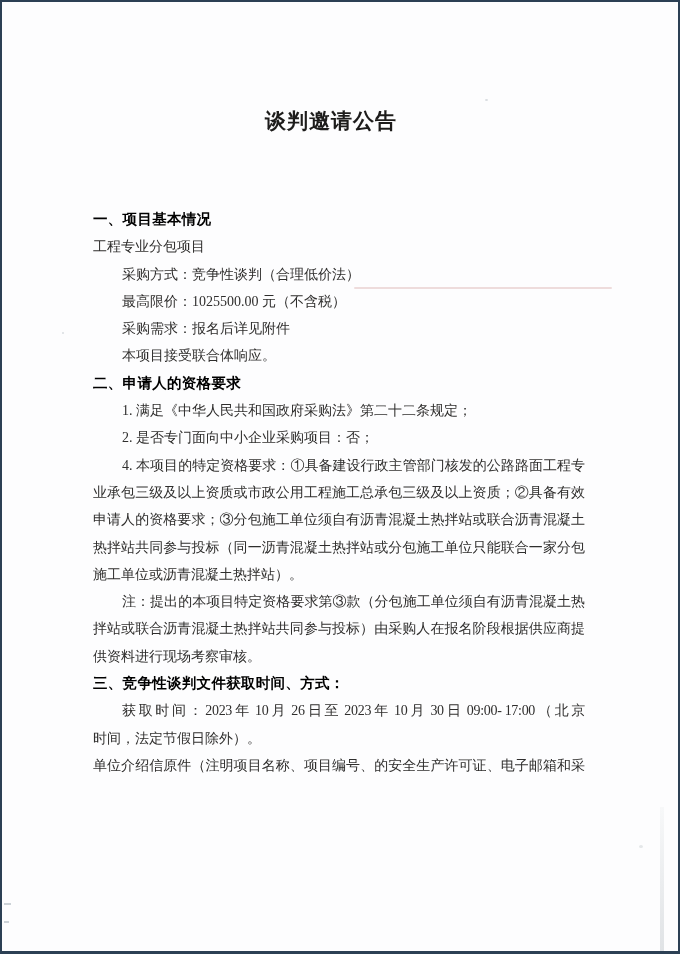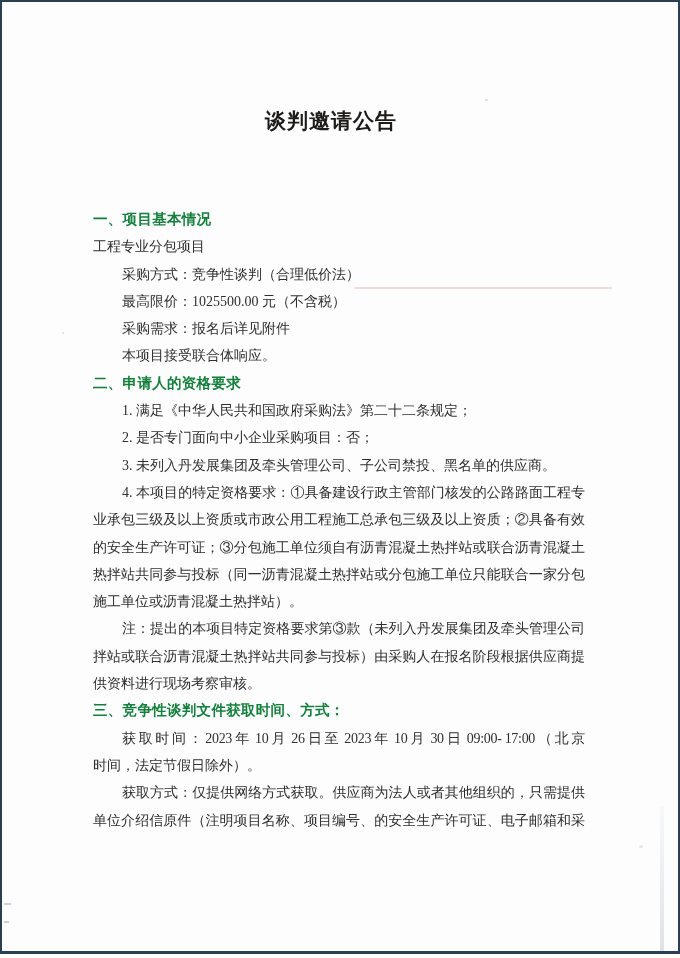--- a/index.html
+++ b/index.html
@@ -46,21 +46,21 @@
     text-align: justify;
     text-align-last: justify;
   }
   .line.tight {
     word-spacing: -3px;
     letter-spacing: -0.3px;
   }
   .line.heading {
     font-family: "Liberation Sans", sans-serif;
     font-weight: bold;
-    color: #15803d;
+    color: #000000;
     font-size: 14.5px;
     letter-spacing: 0.3px;
   }
   
   .artifact-pink {
     position: absolute;
     left: 352px;
     top: 285px;
     width: 258px;
     height: 2px;
@@ -99,33 +99,31 @@
   <div class="doc-body" id="doc-body">
       <div class="line heading">一、项目基本情况</div>
       <div class="line">工程专业分包项目</div>
       <div class="line indent">采购方式：竞争性谈判（合理低价法）</div>
       <div class="line indent">最高限价：1025500.00 元（不含税）</div>
       <div class="line indent">采购需求：报名后详见附件</div>
       <div class="line indent">本项目接受联合体响应。</div>
       <div class="line heading">二、申请人的资格要求</div>
       <div class="line indent">1. 满足《中华人民共和国政府采购法》第二十二条规定；</div>
       <div class="line indent">2. 是否专门面向中小企业采购项目：否；</div>
-      <div class="line indent">3. 未列入丹发展集团及牵头管理公司、子公司禁投、黑名单的供应商。</div>
       <div class="line indent fill">4. 本项目的特定资格要求：①具备建设行政主管部门核发的公路路面工程专</div>
       <div class="line fill">业承包三级及以上资质或市政公用工程施工总承包三级及以上资质；②具备有效</div>
-      <div class="line fill">的安全生产许可证；③分包施工单位须自有沥青混凝土热拌站或联合沥青混凝土</div>
+      <div class="line fill">申请人的资格要求；③分包施工单位须自有沥青混凝土热拌站或联合沥青混凝土</div>
       <div class="line fill">热拌站共同参与投标（同一沥青混凝土热拌站或分包施工单位只能联合一家分包</div>
       <div class="line">施工单位或沥青混凝土热拌站）。</div>
-      <div class="line indent fill">注：提出的本项目特定资格要求第③款（未列入丹发展集团及牵头管理公司</div>
+      <div class="line indent fill">注：提出的本项目特定资格要求第③款（分包施工单位须自有沥青混凝土热</div>
       <div class="line fill">拌站或联合沥青混凝土热拌站共同参与投标）由采购人在报名阶段根据供应商提</div>
       <div class="line">供资料进行现场考察审核。</div>
       <div class="line heading">三、竞争性谈判文件获取时间、方式：</div>
       <div class="line indent fill tight">获取时间：2023 年 10 月 26 日至 2023 年 10 月 30 日 09:00- 17:00（北京</div>
       <div class="line">时间，法定节假日除外）。</div>
-      <div class="line indent fill">获取方式：仅提供网络方式获取。供应商为法人或者其他组织的，只需提供</div>
       <div class="line fill">单位介绍信原件（注明项目名称、项目编号、的安全生产许可证、电子邮箱和采</div>
     </div>
 
   <div class="artifact-pink"></div>
   <div class="artifact-strip"></div>
   <div class="speck s1"></div>
   <div class="speck s2"></div>
   <div class="speck s3"></div>
   <div class="edge-mark m1"></div>
   <div class="edge-mark m2"></div>

